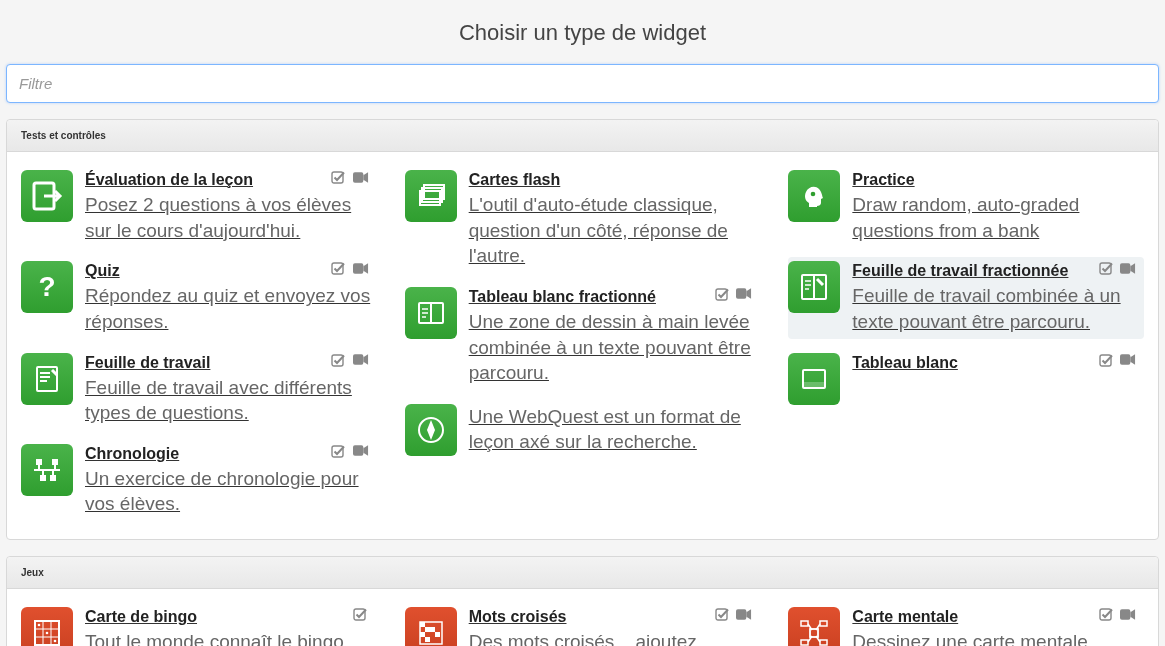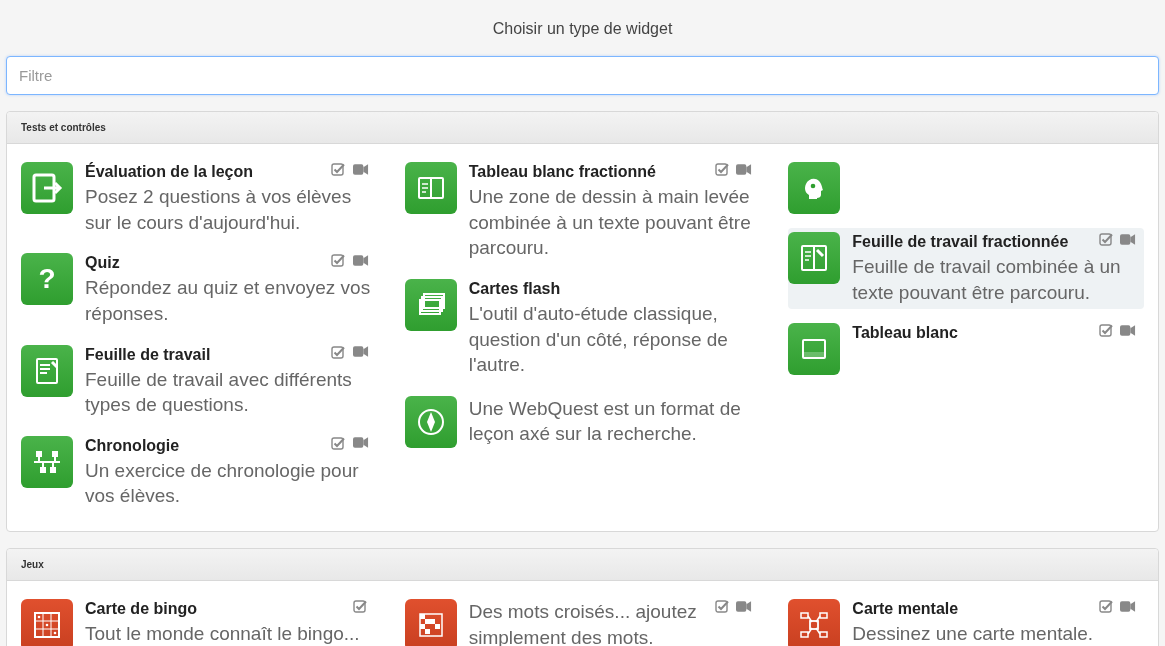--- a/index.html
+++ b/index.html
@@ -6,35 +6,36 @@
   body {
     font-family: -apple-system, BlinkMacSystemFont, "Segoe UI", Helvetica, Arial, sans-serif;
     background: #f5f5f5;
     color: #333;
     font-size: 14px;
     width: 1165px;
   }
   .page { padding: 6px; }
   .page-title {
     text-align: center;
-    font-size: 16px;
+    font-size: 22px;
     font-weight: 500;
     color: #444;
     padding: 14px 0 18px;
   }
   .filter-box {
     width: 100%;
     padding: 10px 12px;
     border: 1px solid #7cb6ff;
     border-radius: 4px;
     font-size: 15px;
     color: #333;
     background: #fff;
     box-shadow: 0 0 3px rgba(100,160,255,0.4);
     outline: none;
+    font-style: italic;
   }
   .filter-box::placeholder { color: #999; }
   .section {
     margin-top: 16px;
     border: 1px solid #d8d8d8;
     border-radius: 4px;
     background: #fff;
   }
   .section-header {
     padding: 10px 14px;
@@ -42,20 +43,21 @@
     font-weight: 600;
     color: #333;
     background: linear-gradient(#f3f3f3,#e8e8e8);
     border-bottom: 1px solid #d8d8d8;
     border-radius: 4px 4px 0 0;
   }
   .section-body {
     display: flex;
     padding: 14px 14px 18px 14px;
     gap: 28px;
+    text-decoration: underline;
   }
   .col {
     flex: 1;
     display: flex;
     flex-direction: column;
     gap: 10px;
   }
   .widget {
     display: flex;
     gap: 12px;
@@ -221,20 +223,34 @@
                     <path d="M11 4 L16 1 V12 L11 9 Z" fill="#888"></path>
                   </svg>
                 </span>
               </div>
             </div>
           </div>
           <div class="col">
             <div class="widget">
               <div class="widget-icon green">
                 <svg width="34" height="34" viewBox="0 0 34 34">
+                  <rect x="6" y="12" width="20" height="14" fill="none" stroke="#fff" stroke-width="2"></rect>
+                  <rect x="8" y="9" width="20" height="14" fill="none" stroke="#fff" stroke-width="2"></rect>
+                  <rect x="10" y="6" width="20" height="14" fill="none" stroke="#fff" stroke-width="2"></rect>
+                </svg>
+              </div>
+              <div class="widget-text">
+                <div class="widget-title">Cartes flash</div>
+                <div class="widget-desc">L'outil d'auto-étude classique, question d'un côté, réponse de l'autre.</div>
+              </div>
+              <div class="badges"></div>
+            </div>
+            <div class="widget">
+              <div class="widget-icon green">
+                <svg width="34" height="34" viewBox="0 0 34 34">
                   <rect x="5" y="7" width="24" height="20" fill="none" stroke="#fff" stroke-width="2" rx="1"></rect>
                   <line x1="17" y1="7" x2="17" y2="27" stroke="#fff" stroke-width="2"></line>
                   <path d="M8 13 H14 M8 17 H14 M8 21 H12" stroke="#fff" stroke-width="1.5"></path>
                 </svg>
               </div>
               <div class="widget-text">
                 <div class="widget-title">Tableau blanc fractionné</div>
                 <div class="widget-desc">Une zone de dessin à main levée combinée à un texte pouvant être parcouru.</div>
               </div>
               <div class="badges">
@@ -248,51 +264,41 @@
                   <svg width="17" height="13" viewBox="0 0 17 13">
                     <rect x="0" y="1" width="11" height="11" rx="2" fill="#888"></rect>
                     <path d="M11 4 L16 1 V12 L11 9 Z" fill="#888"></path>
                   </svg>
                 </span>
               </div>
             </div>
             <div class="widget">
               <div class="widget-icon green">
                 <svg width="34" height="34" viewBox="0 0 34 34">
-                  <rect x="6" y="12" width="20" height="14" fill="none" stroke="#fff" stroke-width="2"></rect>
-                  <rect x="8" y="9" width="20" height="14" fill="none" stroke="#fff" stroke-width="2"></rect>
-                  <rect x="10" y="6" width="20" height="14" fill="none" stroke="#fff" stroke-width="2"></rect>
-                </svg>
-              </div>
-              <div class="widget-text">
-                <div class="widget-title">Cartes flash</div>
-                <div class="widget-desc">L'outil d'auto-étude classique, question d'un côté, réponse de l'autre.</div>
-              </div>
-              <div class="badges"></div>
-            </div>
-            <div class="widget">
-              <div class="widget-icon green">
-                <svg width="34" height="34" viewBox="0 0 34 34">
                   <circle cx="17" cy="17" r="12" fill="none" stroke="#fff" stroke-width="2"></circle>
                   <path d="M17 7 L21 17 L17 27 L13 17 Z" fill="#fff"></path>
                 </svg>
               </div>
               <div class="widget-text">
                 <div class="widget-desc">Une WebQuest est un format de leçon axé sur la recherche.</div>
               </div>
               <div class="badges"></div>
             </div>
           </div>
           <div class="col">
             <div class="widget">
               <div class="widget-icon green">
                 <svg width="34" height="34" viewBox="0 0 34 34">
                   <path d="M12 28 V24 C8 22 7 17 9 13 C11 8 18 6 22 10 C25 13 25 17 26 19 L24 20 V24 C24 26 22 27 20 27 V28 Z" fill="#fff"></path>
                   <circle cx="16" cy="15" r="2.3" fill="#2f9e2f"></circle>
                 </svg>
+              </div>
+              <div class="widget-text">
+                <div class="widget-title">Practice</div>
+                <div class="widget-desc">Draw random, auto-graded questions from a bank</div>
               </div>
               <div class="badges"></div>
             </div>
             <div class="widget hovered">
               <div class="widget-icon green">
                 <svg width="34" height="34" viewBox="0 0 34 34">
                   <rect x="5" y="5" width="24" height="24" fill="none" stroke="#fff" stroke-width="2" rx="1"></rect>
                   <line x1="17" y1="5" x2="17" y2="29" stroke="#fff" stroke-width="2"></line>
                   <path d="M8 11 H14 M8 15 H14 M8 19 H12" stroke="#fff" stroke-width="1.5"></path>
                   <path d="M20 9 L26 15" stroke="#fff" stroke-width="3"></path>
@@ -399,20 +405,21 @@
                   <rect x="6" y="6" width="22" height="22" fill="none" stroke="#fff" stroke-width="1.5"></rect>
                   <rect x="6" y="6" width="5" height="5" fill="#fff"></rect>
                   <rect x="11" y="11" width="5" height="5" fill="#fff"></rect>
                   <rect x="6" y="16" width="5" height="5" fill="#fff"></rect>
                   <rect x="16" y="11" width="5" height="5" fill="#fff"></rect>
                   <rect x="11" y="21" width="5" height="5" fill="#fff"></rect>
                   <rect x="21" y="16" width="5" height="5" fill="#fff"></rect>
                 </svg>
               </div>
               <div class="widget-text">
+                <div class="widget-title">Mots croisés</div>
                 <div class="widget-desc">Des mots croisés... ajoutez simplement des mots.</div>
               </div>
               <div class="badges">
                 <span class="badge-icon">
                   <svg width="15" height="14" viewBox="0 0 15 14">
                     <rect x="1" y="2" width="11" height="11" rx="2" fill="none" stroke="#888" stroke-width="1.4"></rect>
                     <path d="M3.5 7.5 L6 10 L13 2.5" fill="none" stroke="#888" stroke-width="2"></path>
                   </svg>
                 </span>
                 <span class="badge-icon">

